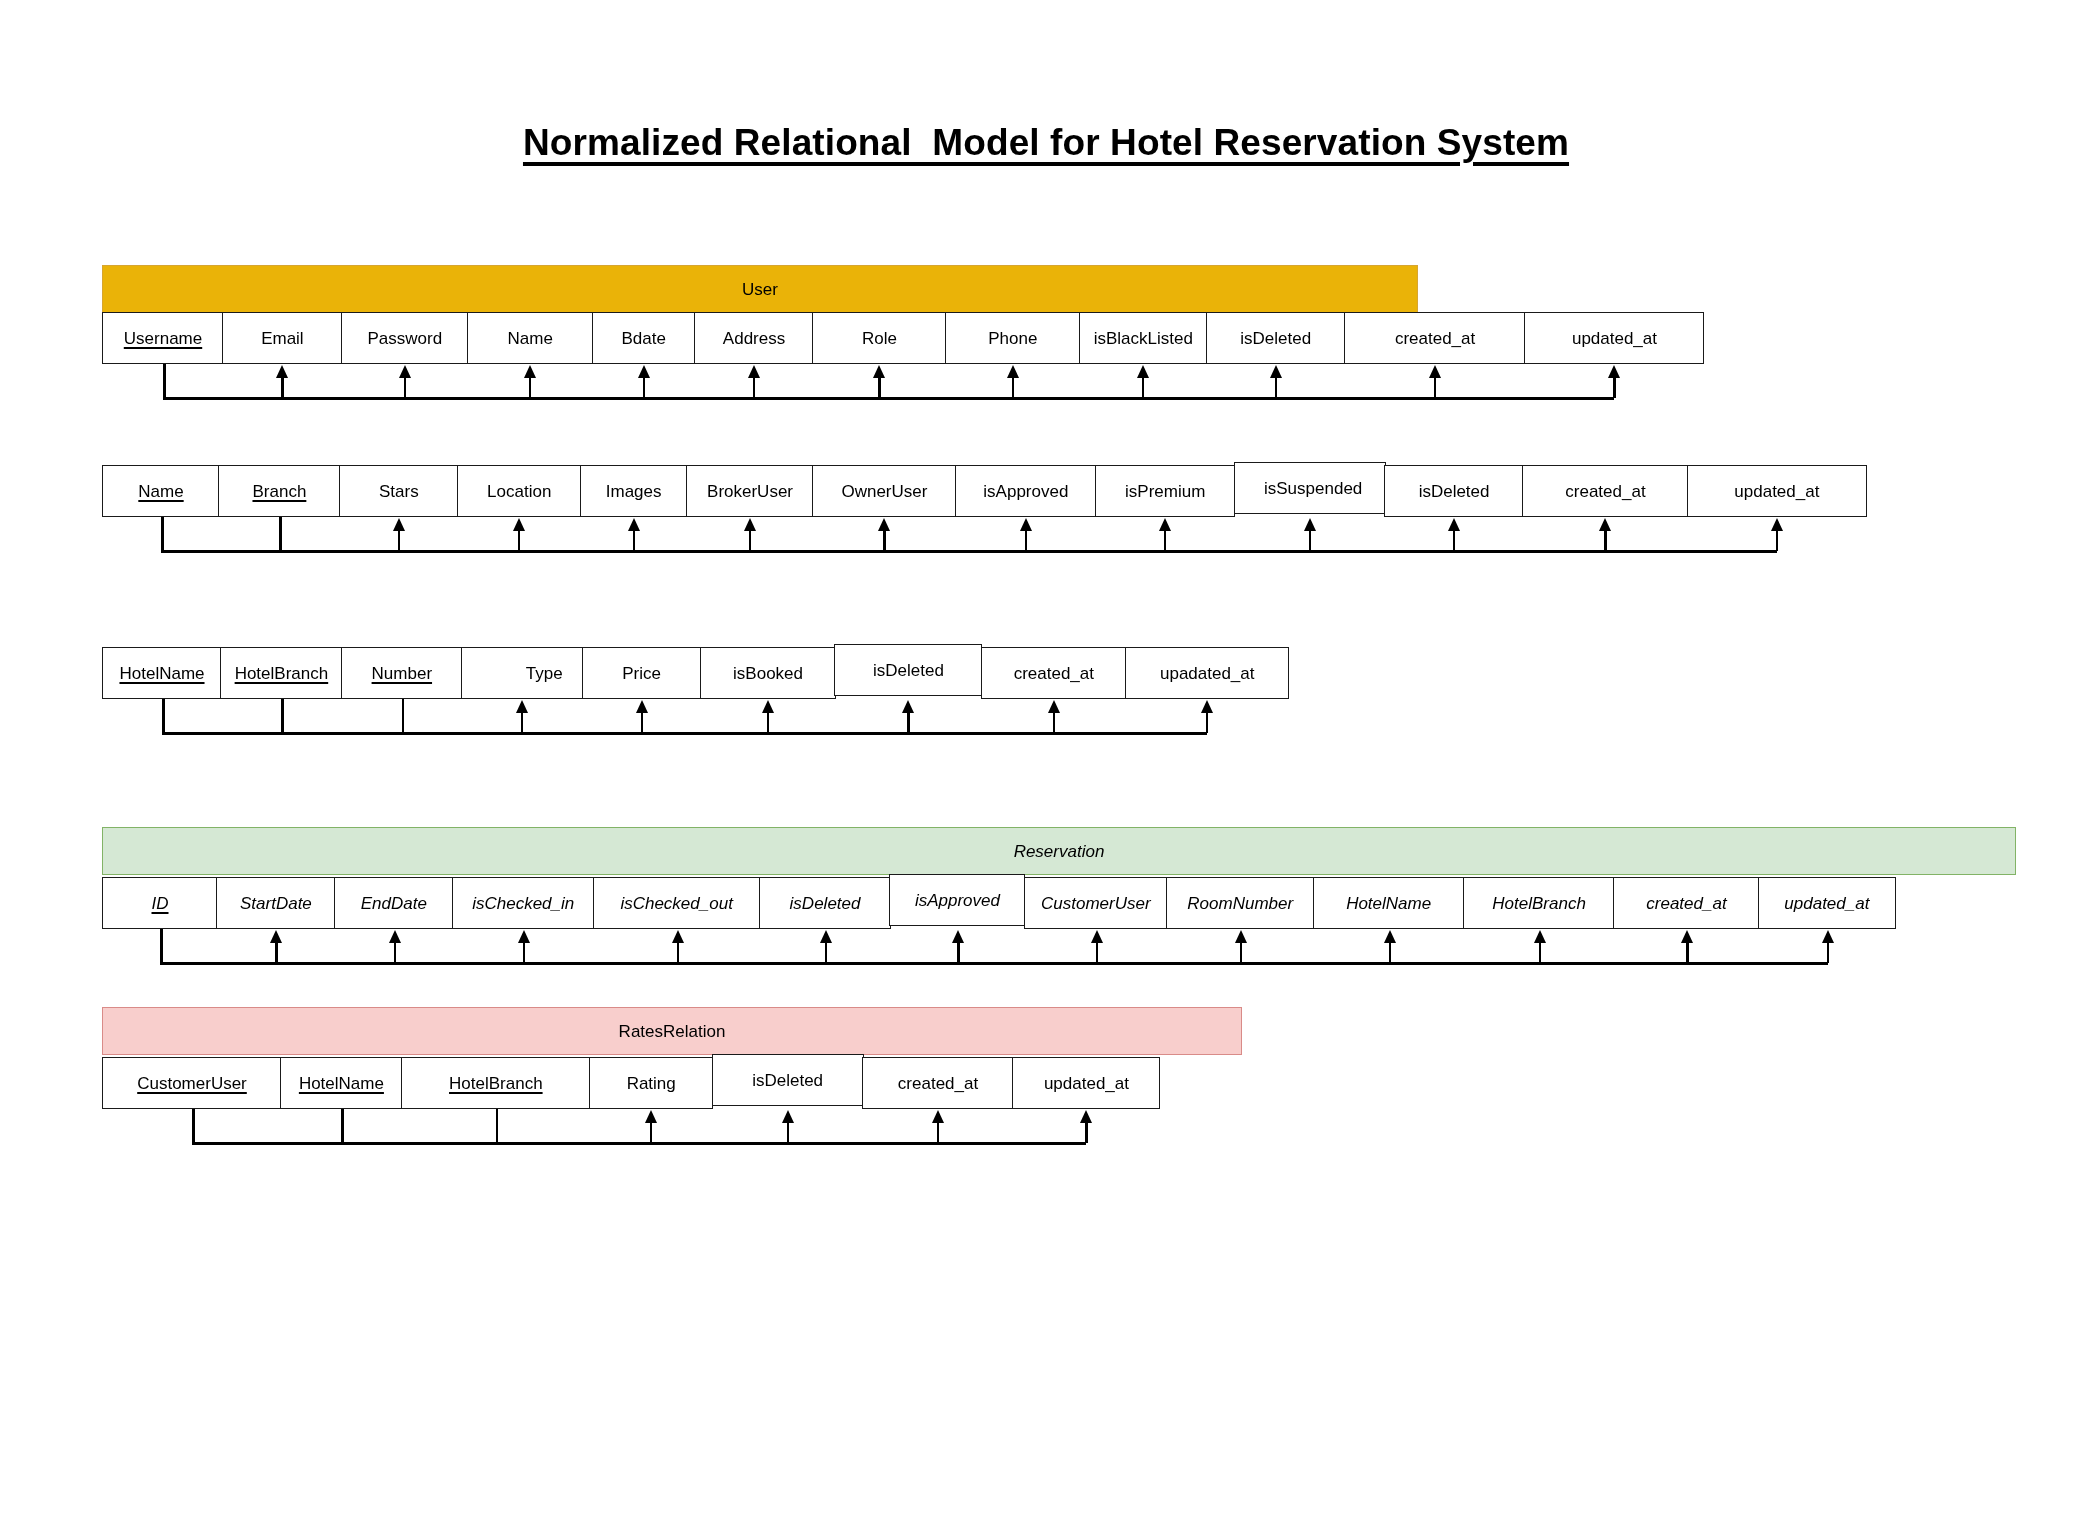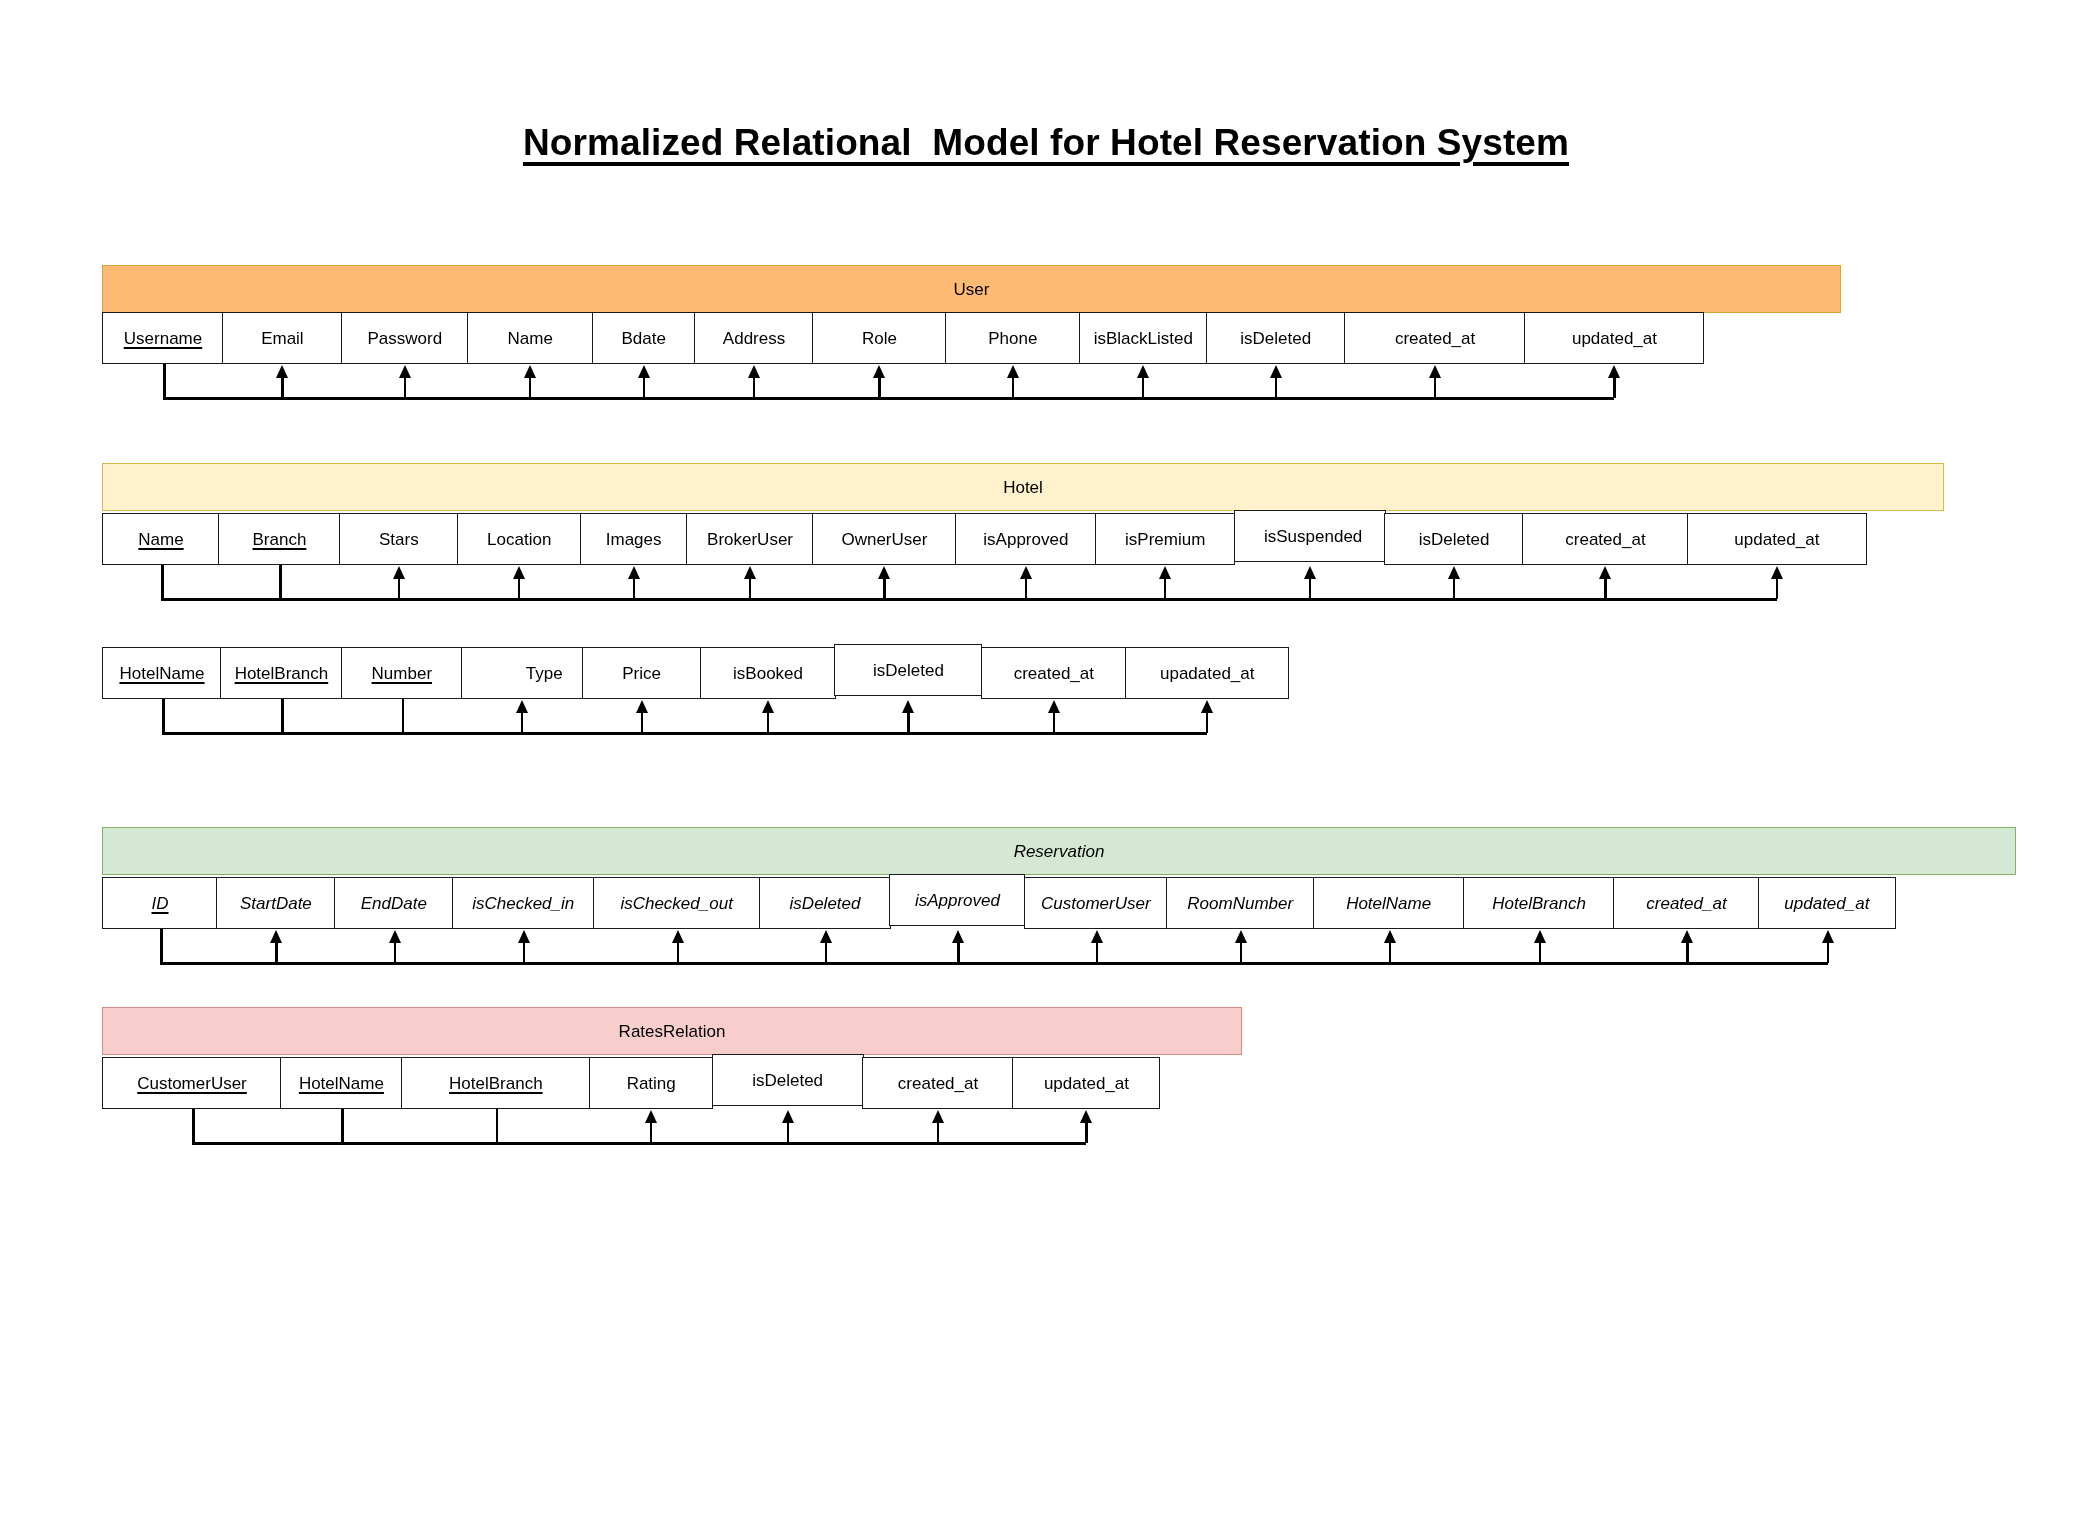--- a/index.html
+++ b/index.html
@@ -114,21 +114,21 @@
     border-bottom: 13px solid #000000;
   }
 </style>
 </head>
 <body>
 
 <div id="diagram-title"><span>Normalized Relational  Model for Hotel Reservation System</span></div>
 
 <div id="relations-root">
     <div class="relation" style="top: 265px; left: 102px;">
-      <div class="rel-header" style="width: 1739px; margin-left: 0px; background: #fdba74; border-color: rgb(214, 165, 50);">
+      <div class="rel-header" style="width: 1316px; margin-left: 0px; background: #eab308; border-color: rgb(214, 165, 50);">
         <div>User</div>
       </div>
       <div class="attr-row">
         <div class="attr" style="width: 122px;">
           <span class="pk">Username</span>
         </div>
         <div class="attr" style="width: 120px;">
           <span>Email</span>
         </div>
         <div class="attr" style="width: 128px;">
@@ -172,23 +172,20 @@
         <div class="arrow" style="left: 651px;"></div>
         <div class="arrow" style="left: 776.4px;"></div>
         <div class="arrow" style="left: 909.8px;"></div>
         <div class="arrow" style="left: 1040.2px;"></div>
         <div class="arrow" style="left: 1172.6px;"></div>
         <div class="arrow" style="left: 1332px;"></div>
         <div class="arrow" style="left: 1511.4px;"></div>
       </div>
     </div>
     <div class="relation" style="top: 463px; left: 102px;">
-      <div class="rel-header" style="width: 1842px; margin-left: 0px; background: rgb(255, 242, 204); border-color: rgb(214, 187, 76);">
-        <div>Hotel</div>
-      </div>
       <div class="attr-row">
         <div class="attr" style="width: 118px;">
           <span class="pk">Name</span>
         </div>
         <div class="attr" style="width: 122px;">
           <span class="pk">Branch</span>
         </div>
         <div class="attr" style="width: 120px;">
           <span>Stars</span>
         </div>

